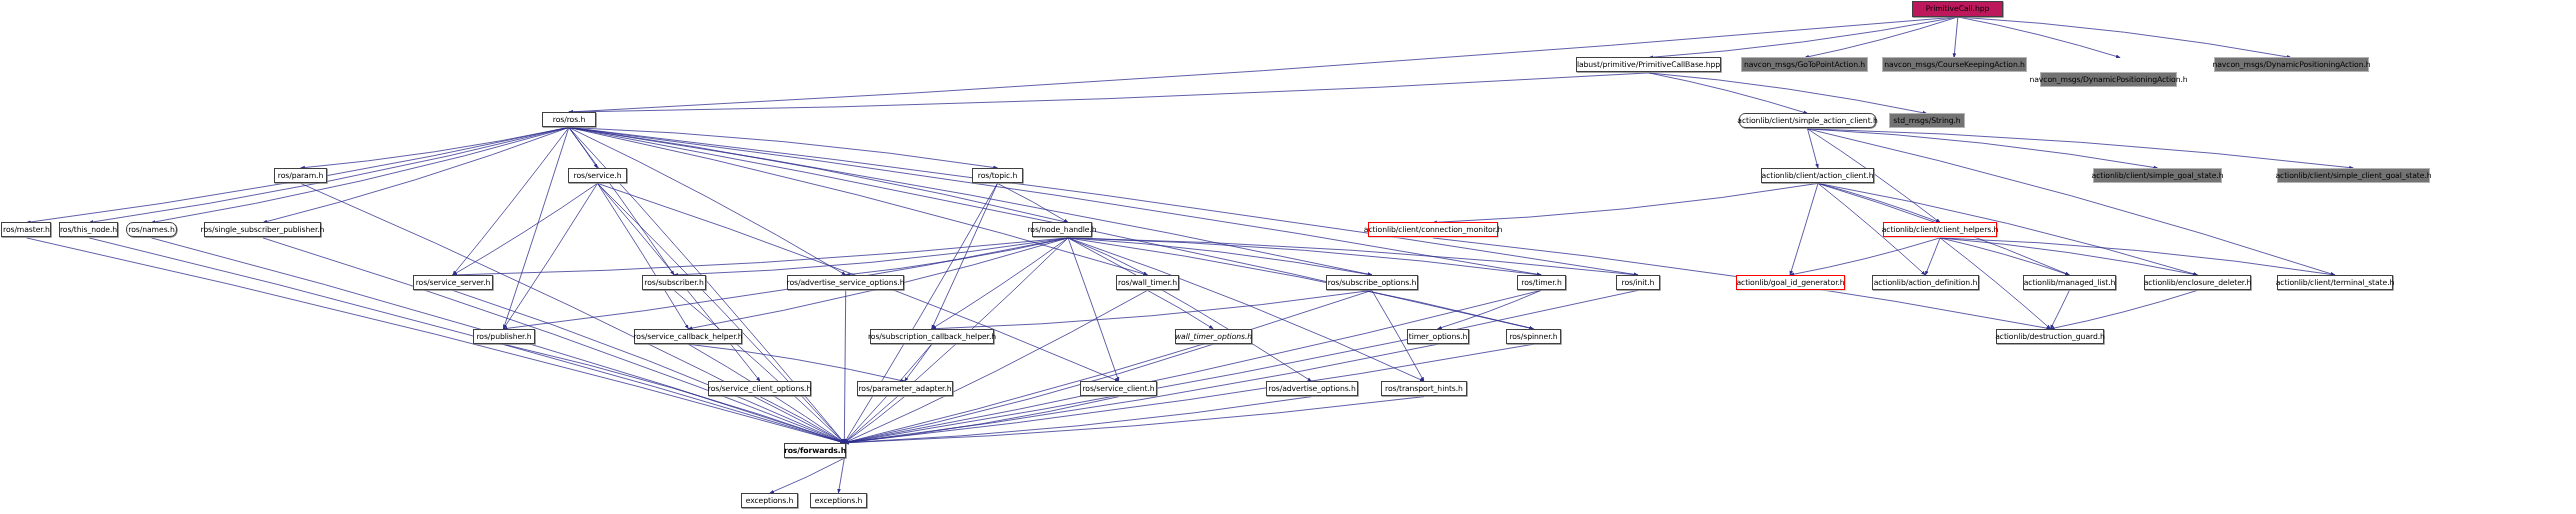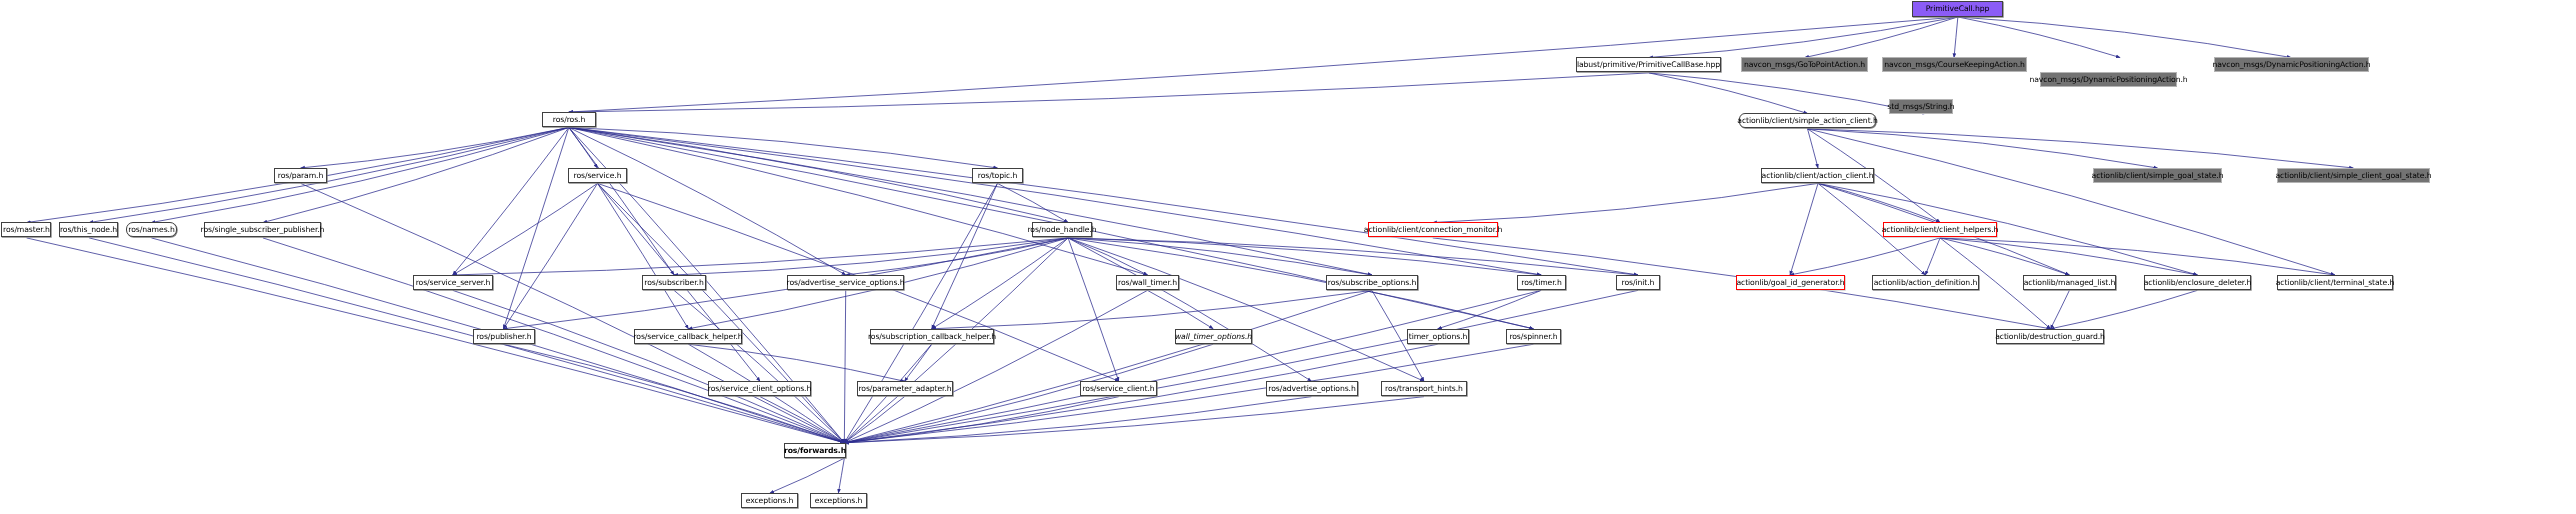--- a/index.html
+++ b/index.html
@@ -4,21 +4,21 @@
 <style>
   html,body{margin:0;padding:0;background:#ffffff;}
   body{font-family:"DejaVu Sans","Liberation Sans",sans-serif;}
   #graph{position:relative;width:2576px;height:515px;background:#ffffff;overflow:hidden;}
   #edges{position:absolute;left:0;top:0;width:2576px;height:515px;pointer-events:none;}
   .node{position:absolute;box-sizing:border-box;display:flex;align-items:center;justify-content:center;
         white-space:nowrap;border:0.7px solid #9a9a9a;background:#ffffff;color:#000000;
         height:15.4px;line-height:14px;padding:0 3.5px;}
   .node .lbl{display:block;font-size:7.7px;letter-spacing:-0.1px;}
   .node.solid{border:0.7px solid #404040;box-shadow:0.7px 0.7px 0 0 #808080;}
-  .node.root{background:#8b5cf6;border:0.7px solid #404040;box-shadow:0.7px 0.7px 0 0 #808080;}
+  .node.root{background:#be185d;border:0.7px solid #404040;box-shadow:0.7px 0.7px 0 0 #808080;}
   .node.red{border:0.7px solid #ff0000;box-shadow:0.7px 0.7px 0 0 #c8c8c8;}
   .node.gray{border:0.7px solid #b4b4b4;background:#737373;}
 </style>
 </head>
 <body>
 
 <div id="graph">
   <svg id="edges" viewBox="0 0 3684 736" width="2576" height="515">
       <defs>
         <marker id="ah" viewBox="0 0 10 10" refX="9" refY="5" markerWidth="6" markerHeight="6" orient="auto-start-reverse">
@@ -144,21 +144,21 @@
     </div>
     <div class="node gray" style="left: 2040px; top: 57px; width: 137px; margin-top: 15px;">
       <span class="lbl">navcon_msgs/DynamicPositioningAction.h</span>
     </div>
     <div class="node gray" style="left: 2214px; top: 57px; width: 155px;">
       <span class="lbl">navcon_msgs/DynamicPositioningAction.h</span>
     </div>
     <div class="node solid" style="left: 1739px; top: 113px; width: 137px; border-radius: 6px;">
       <span class="lbl">actionlib/client/simple_action_client.h</span>
     </div>
-    <div class="node gray" style="left: 1889px; top: 99px; width: 64px;">
+    <div class="node gray" style="left: 1889px; top: 113px; width: 76px;">
       <span class="lbl">std_msgs/String.h</span>
     </div>
     <div class="node solid" style="left: 542px; top: 112px; width: 54px;">
       <span class="lbl">ros/ros.h</span>
     </div>
     <div class="node solid" style="left: 274px; top: 168px; width: 53px;">
       <span class="lbl">ros/param.h</span>
     </div>
     <div class="node solid" style="left: 568px; top: 168px; width: 59px;">
       <span class="lbl">ros/service.h</span>

